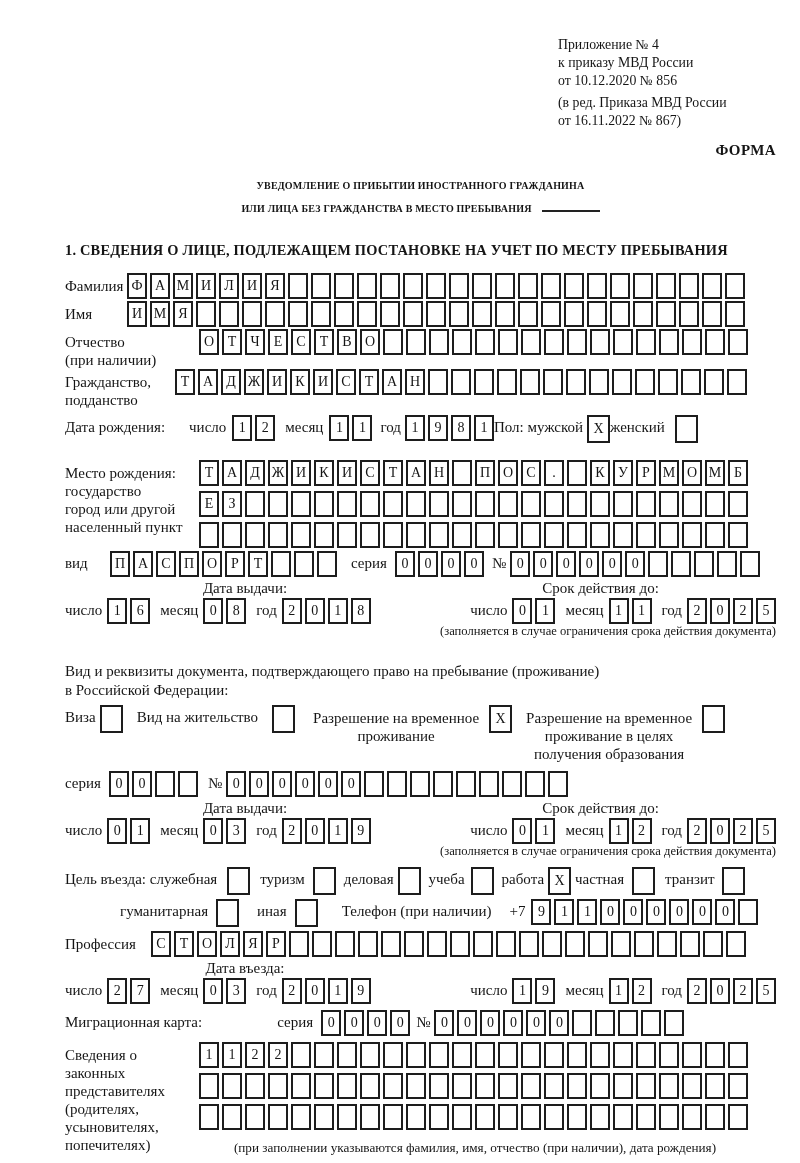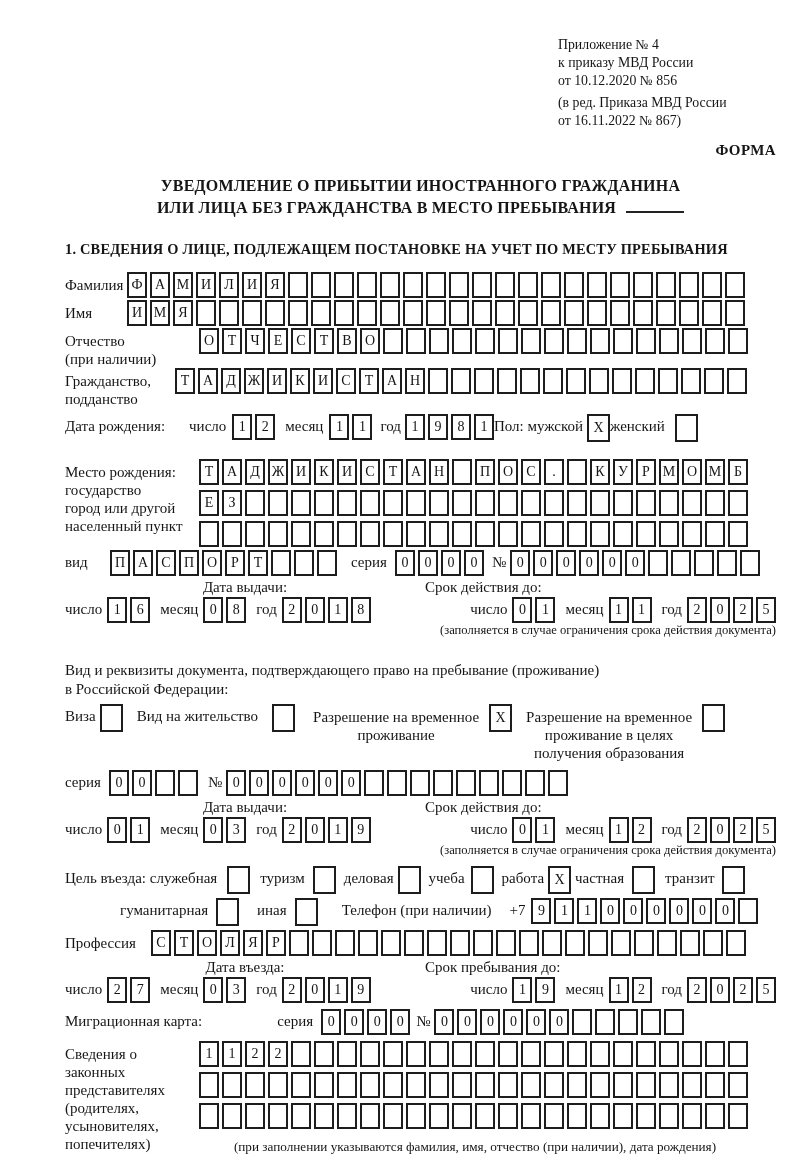--- a/index.html
+++ b/index.html
@@ -13,21 +13,21 @@
     color:#151515;
     font-size:15px;
     overflow:hidden;
   }
   
   .annex{display:flex;flex-direction:column;align-items:flex-end;}
   .annex-inner{width:218px;text-align:left;font-size:13.8px;line-height:18px;}
   .annex-note{margin-top:4px;}
   .forma{text-align:right;font-weight:bold;font-size:15px;margin-top:12px;letter-spacing:.4px;}
   
-  .title{text-align:center;font-weight:bold;font-size:16px;line-height:22px;margin-top:16px;letter-spacing:.2px;}
+  .title{text-align:center;font-weight:bold;font-size:10px;line-height:22px;margin-top:16px;letter-spacing:.2px;}
   .blank{display:inline-block;width:58px;border-bottom:2px solid #222;height:13px;margin-left:10px;}
   .sec{font-weight:bold;font-size:14.4px;margin-top:22px;letter-spacing:.2px;}
   
   .row{display:flex;align-items:flex-start;}
   .lbl{flex:0 0 auto;padding-top:4px;line-height:18px;}
   .w62{width:62px;}
   .w110{width:110px;}
   .w134{width:134px;}
   .w86{width:86px;}
   .cells{display:flex;gap:3px;flex:0 0 auto;}
@@ -38,21 +38,21 @@
     display:flex;align-items:center;justify-content:center;
     font-size:14px;line-height:1;background:#fff;
   }
   .box .cell{width:23px;height:28px;}
   .stack{display:flex;flex-direction:column;gap:5px;}
   .t{padding-top:4px;flex:0 0 auto;}
   .ct{text-align:center;font-weight:bold;margin-top:2px;font-size:14.8px;}
   
   .dlabels{display:flex;margin-top:3px;line-height:17px;}
   .dl-left{width:360px;text-align:center;}
-  .dl-right{flex:1;}
+  .dl-right{flex:1;text-align:center;}
   .drow{display:flex;justify-content:space-between;margin-top:1px;}
   .dg{display:flex;align-items:flex-start;}
   .dg .t{margin-right:5px;}
   .dg .cells{margin-right:10px;}
   .dg .cells:last-child{margin-right:0;}
   .note-r{text-align:right;font-size:12.6px;line-height:15px;margin-top:0;}
   .plain{line-height:19px;margin-top:23px;}
   .plain2{line-height:19px;}
   
   .permit-row{margin-top:5px;align-items:flex-start;}
@@ -613,21 +613,20 @@
         <div class="cell"></div>
         <div class="cell"></div>
         <div class="cell"></div>
         <div class="cell"></div>
         <div class="cell"></div>
       </div>
   </div>
 
   <div class="dlabels">
     <div class="dl-left">Дата въезда:</div>
-    <div class="dl-right">Срок пребывания до:</div>
   </div>
   <div class="drow">
     <div class="dg">
       <span class="t">число</span>
       <div class="cells">
           <div class="cell">2</div>
           <div class="cell">7</div>
         </div>
       <span class="t">месяц</span>
       <div class="cells">

